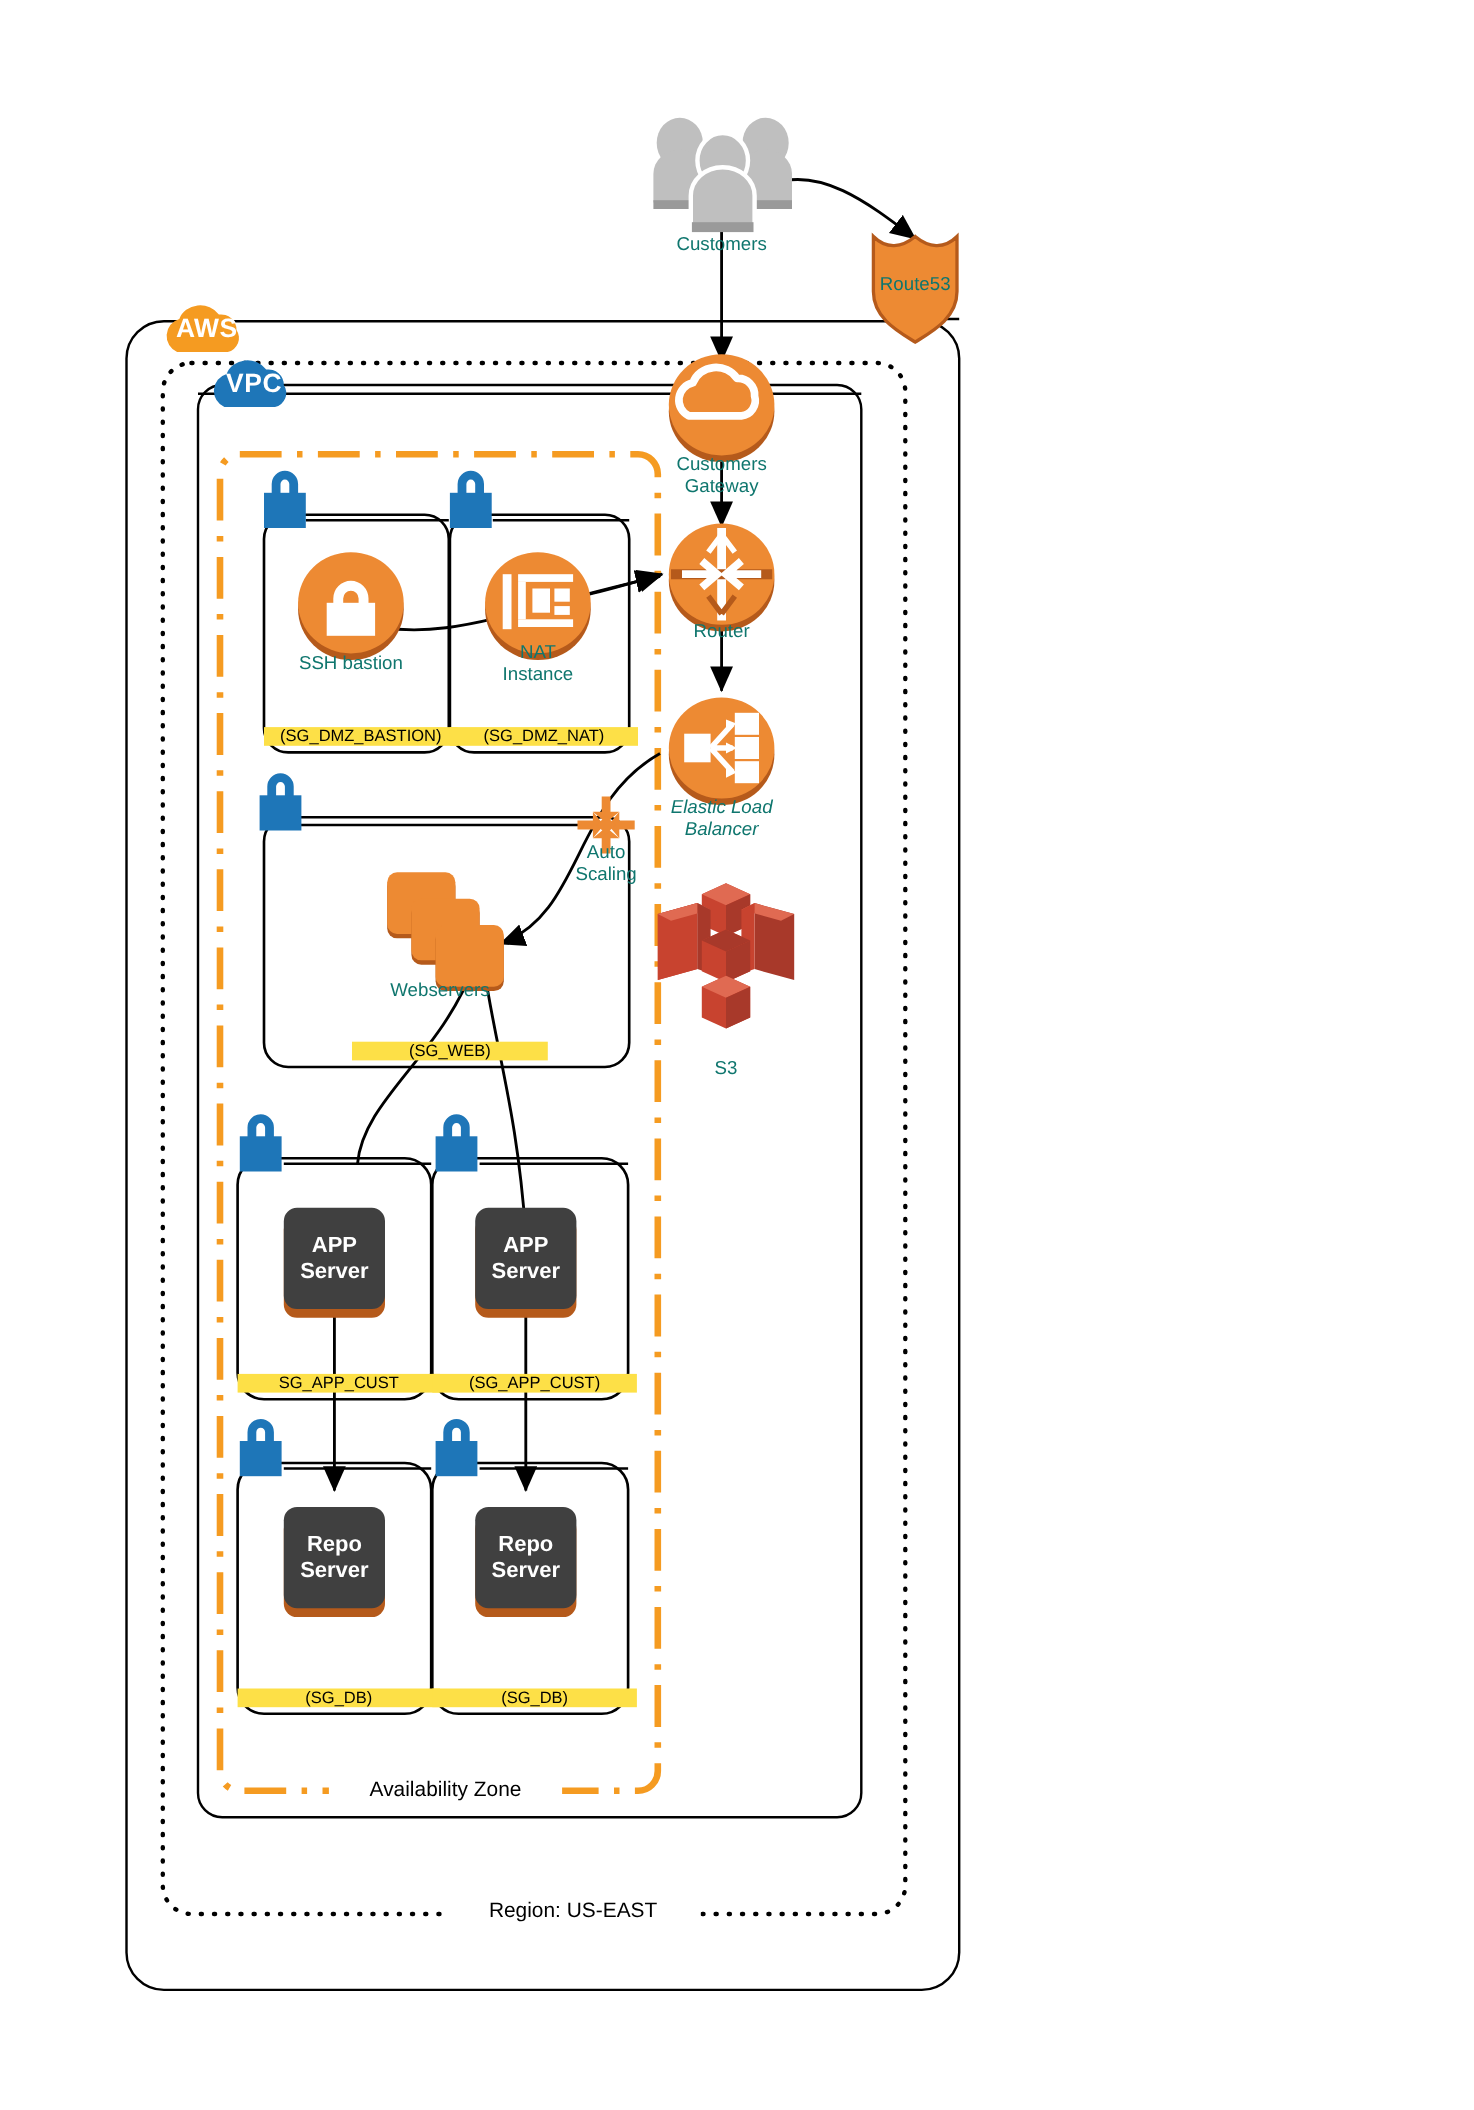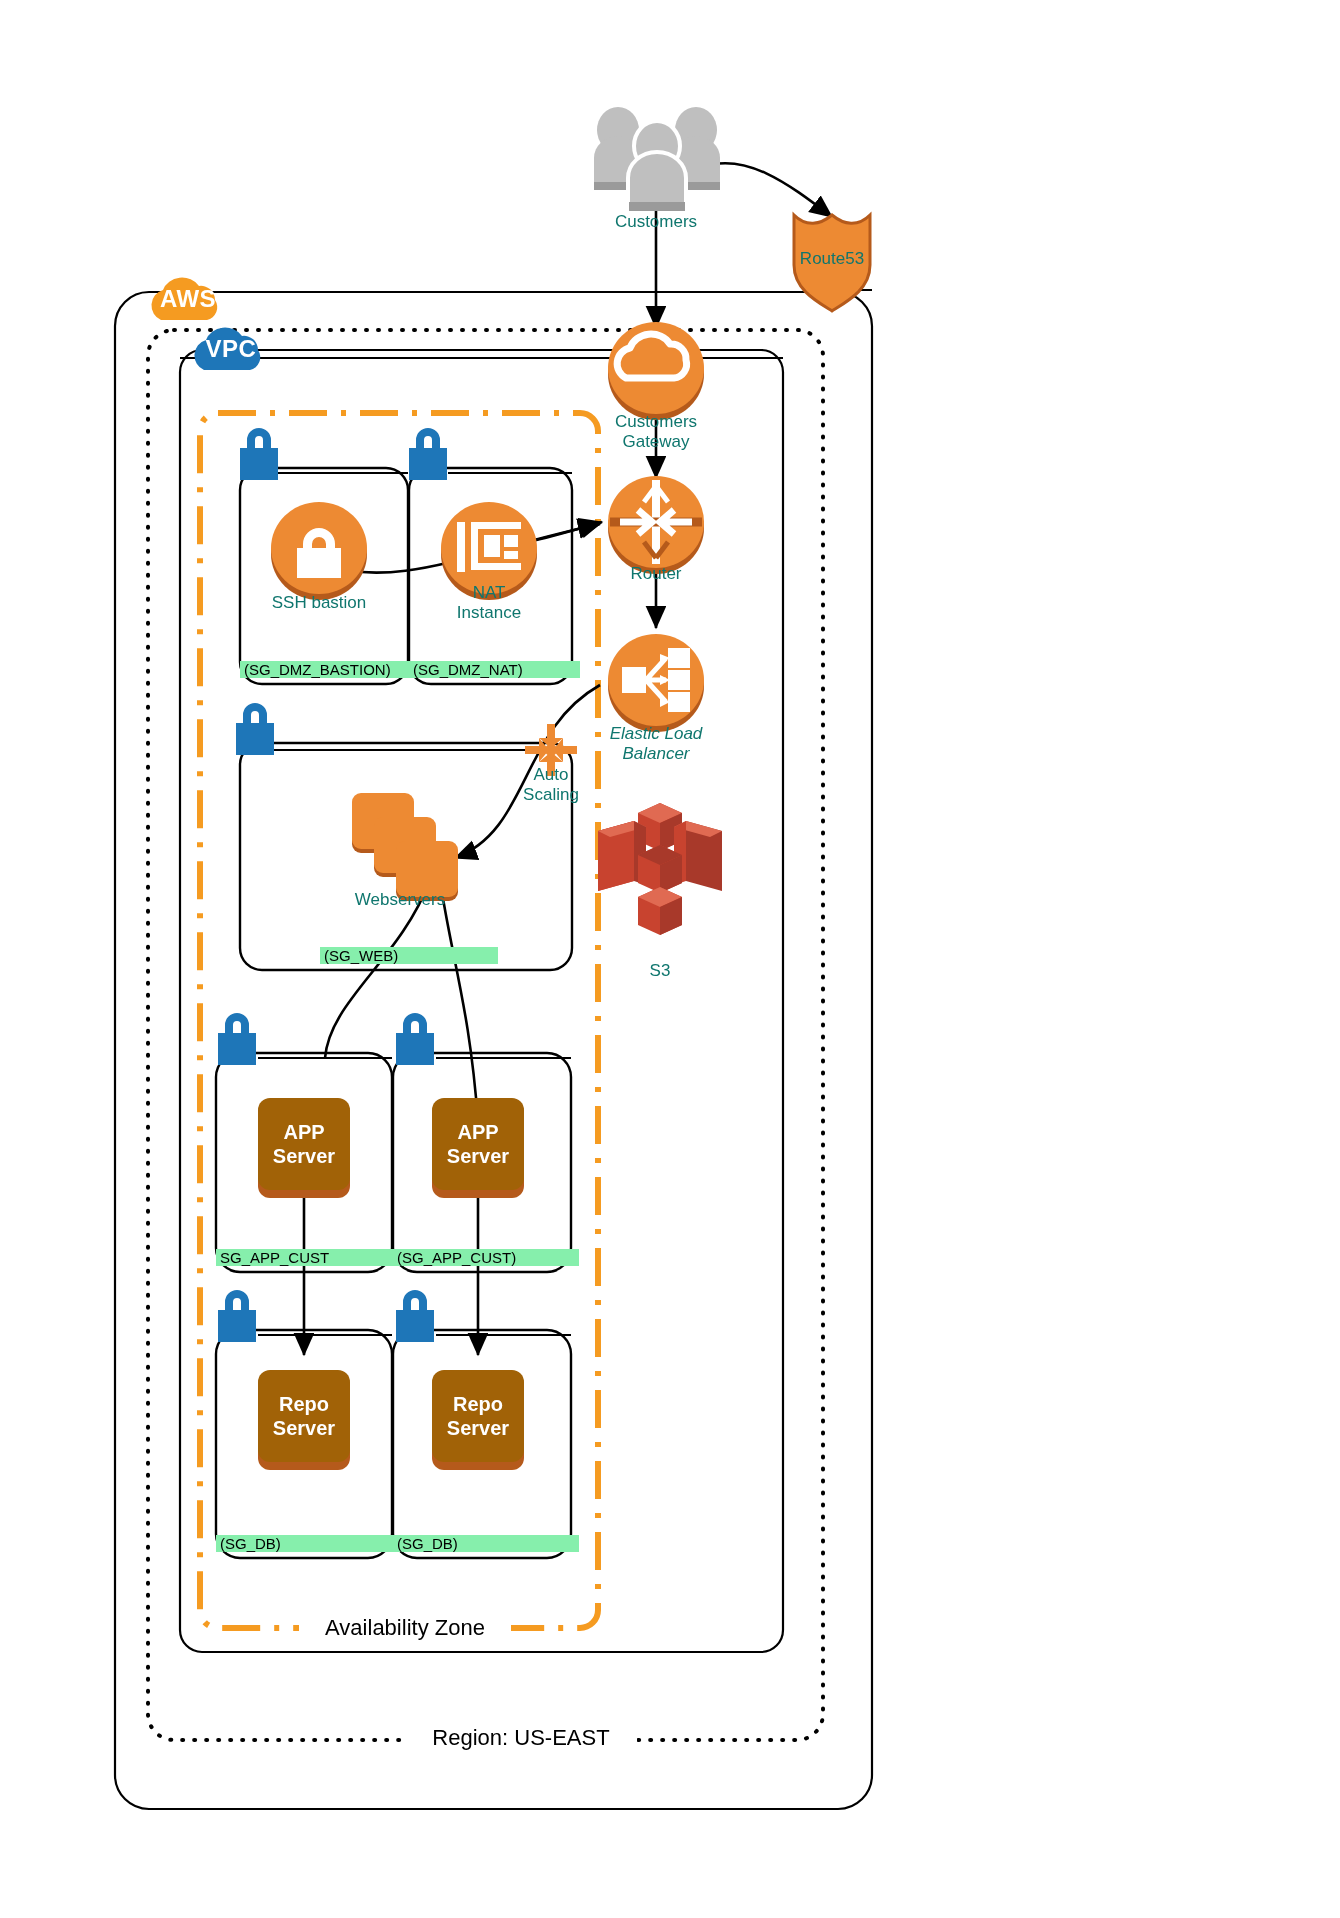--- a/index.html
+++ b/index.html
@@ -2,26 +2,26 @@
 <html><head>
 <meta charset="utf-8">
 <style>
   html,body{margin:0;padding:0;background:#ffffff;}
   body{width:1340px;height:1918px;position:relative;overflow:hidden;
        font-family:"Liberation Sans","DejaVu Sans",sans-serif;color:#000;}
   #stage{position:absolute;left:0;top:0;width:1340px;height:1918px;}
   svg.layer{position:absolute;left:0;top:0;width:1340px;height:1918px;overflow:visible;}
   .lbl{position:absolute;text-align:center;font-size:17px;line-height:20px;color:#0f766e;
        white-space:pre-line;pointer-events:none;}
-  .boxlabel{position:absolute;font-size:15px;line-height:17px;
-       background:#86efac;padding:0 4px;}
-  .zonelabel{position:absolute;text-align:center;font-size:22px;line-height:20px;
+  .boxlabel{position:absolute;text-align:center;font-size:15px;line-height:17px;
+       background:#fde047;padding:0 4px;}
+  .zonelabel{position:absolute;text-align:center;font-size:19px;line-height:20px;
        background:#fff;padding:0 6px;}
   .node{position:absolute;}
-  .tile{position:absolute;border-radius:12px;background:#a16207;
+  .tile{position:absolute;border-radius:12px;background:#404040;
         box-shadow:0 8px 0 #B55A1B;display:flex;align-items:center;justify-content:center;
         color:#fff;font-weight:bold;font-size:20px;line-height:24px;text-align:center;}
   .badge-cloud{position:absolute;display:flex;align-items:center;justify-content:center;
         color:#fff;font-weight:bold;font-size:24px;letter-spacing:0.5px;}
 </style>
 </head>
 <body>
 
 <div id="stage">
 

